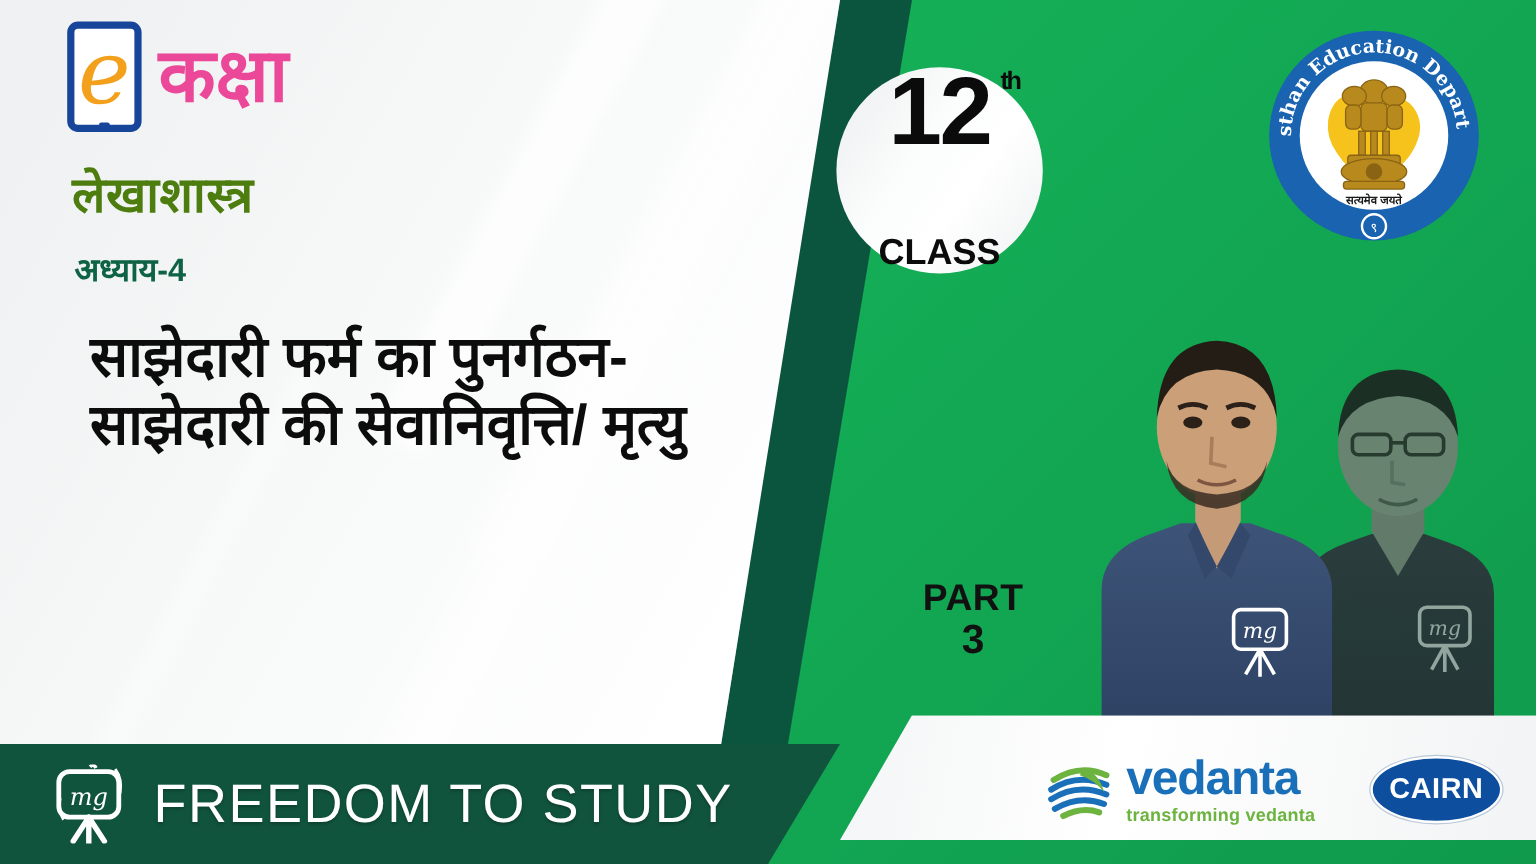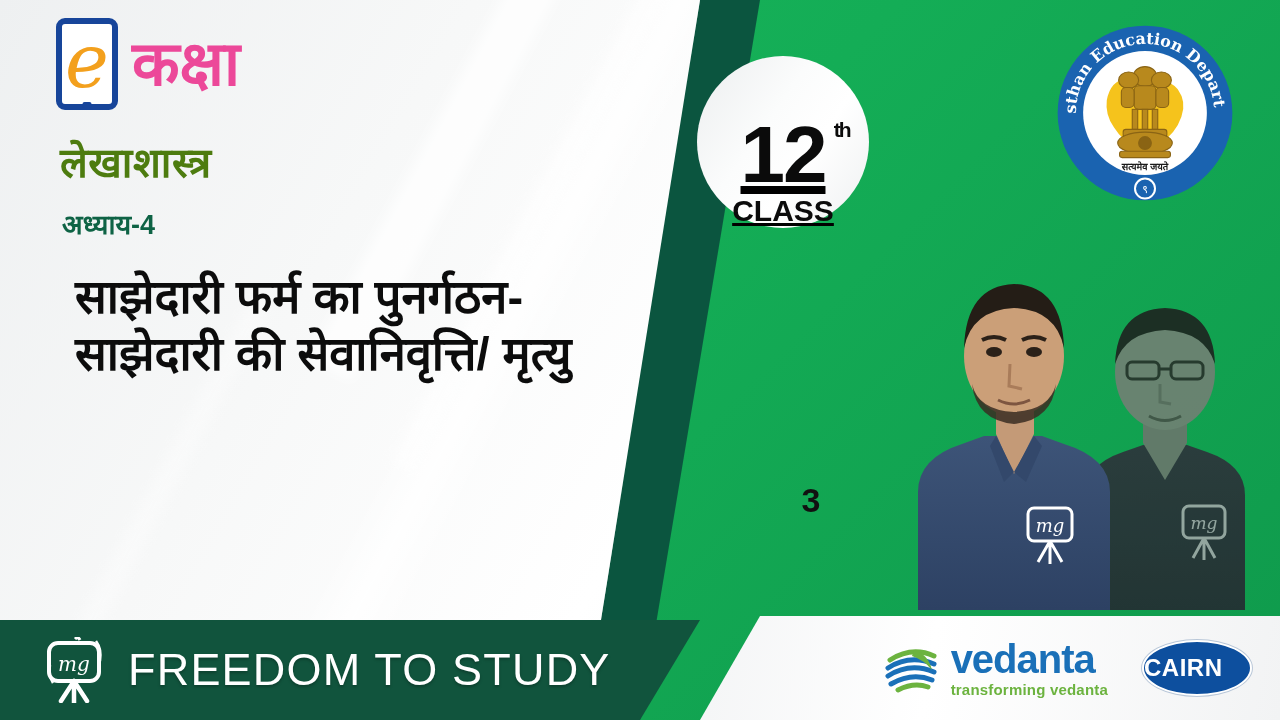--- a/index.html
+++ b/index.html
@@ -99,21 +99,21 @@
     color:#111; font-weight:700; line-height:1.06;
   }
   .part-word{ font-size:31px; letter-spacing:.5px; }
   .part-num{ font-size:34px; }
 
   
   .class-circle{
     position:absolute; left:697px; top:56px; width:172px; height:172px;
     border-radius:50%;
     background:linear-gradient(125deg,#eceeef 0%,#fbfcfc 40%,#ffffff 62%,#eef0f1 100%);
-    display:flex; flex-direction:column; align-items:center; justify-content:flex-end;text-decoration:underline;
+    display:flex; flex-direction:column; align-items:center; justify-content:space-between;
   }
   .class-num{
     font-size:80px; font-weight:700; color:#0b0b0b; line-height:.92;
     position:relative; letter-spacing:-2px;
   }
   .class-sup{
     font-size:21px; font-weight:700; position:absolute; top:2px; right:-24px;
   }
   .class-word{ font-size:30px; font-weight:700; color:#0b0b0b; margin-top:2px; letter-spacing:0px;}
 
@@ -136,36 +136,36 @@
     position:absolute; left:0; bottom:0; width:760px; height:100px;
     background:#11543d;
     clip-path: polygon(0 0, 700px 0, 640px 100px, 0 100px);
     display:flex; align-items:center; gap:22px; padding-left:44px;
   }
   .fts-text{
     color:#ffffff; font-size:45px; font-weight:400; letter-spacing:1.2px;
     text-shadow:0 2px 3px rgba(0,0,0,.25);
   }
   .bottom-white{
-    position:absolute; left:700px; bottom:0; width:580px; height:104px;
+    position:absolute; left:700px; bottom:0; width:580px; height:124px;
     background:linear-gradient(100deg,#f4f5f6 0%,#ffffff 40%,#f2f3f4 100%);
     clip-path: polygon(60px 0, 580px 0, 580px 104px, 0 104px);
-    display:flex; align-items:center; justify-content:flex-end; gap:34px; padding-right:28px;
+    display:flex; align-items:center; justify-content:flex-end; gap:46px; padding-right:28px;
   }
 
   
   .vedanta{ display:flex; align-items:center; gap:11px; }
   .vedanta-text{ display:flex; flex-direction:column; line-height:1; }
   .vedanta-name{ font-size:40px; font-weight:700; color:#1a70b8; letter-spacing:-1px; }
   .vedanta-tag{ font-size:15px; font-weight:700; color:#6cb33f; letter-spacing:.2px; margin-top:3px;}
 
   
   .cairn{
     width:110px; height:56px; border-radius:50%; background:#0d4f9e;
-    display:flex; align-items:center; 
+    display:flex; align-items:center; justify-content:center;
     border:2px solid #ffffff; box-shadow:0 0 0 1px #b9c7d8;
   }
   .cairn span{ color:#fff; font-size:24px; font-weight:700; letter-spacing:.5px; }
 
   .mg-easel{ width:62px; height:66px; }
 </style>
 </head>
 <body>
 
 <div id="stage">
@@ -242,20 +242,21 @@
   <div class="subject">लेखाशास्त्र</div>
   <div class="chapter">अध्याय-4</div>
 
   <div class="title">
     <span class="l1">साझेदारी फर्म का पुनर्गठन-</span>
     <span class="l2">साझेदारी की सेवानिवृत्ति/ मृत्यु</span>
   </div>
 
 
   <div class="part-block">
+    <div class="part-word">PART</div>
     <div class="part-num">3</div>
   </div>
 
   <div class="class-circle">
     <div class="class-num">
       <span>12</span>
       <span class="class-sup">th</span>
     </div>
     <div class="class-word">CLASS</div>
   </div>

